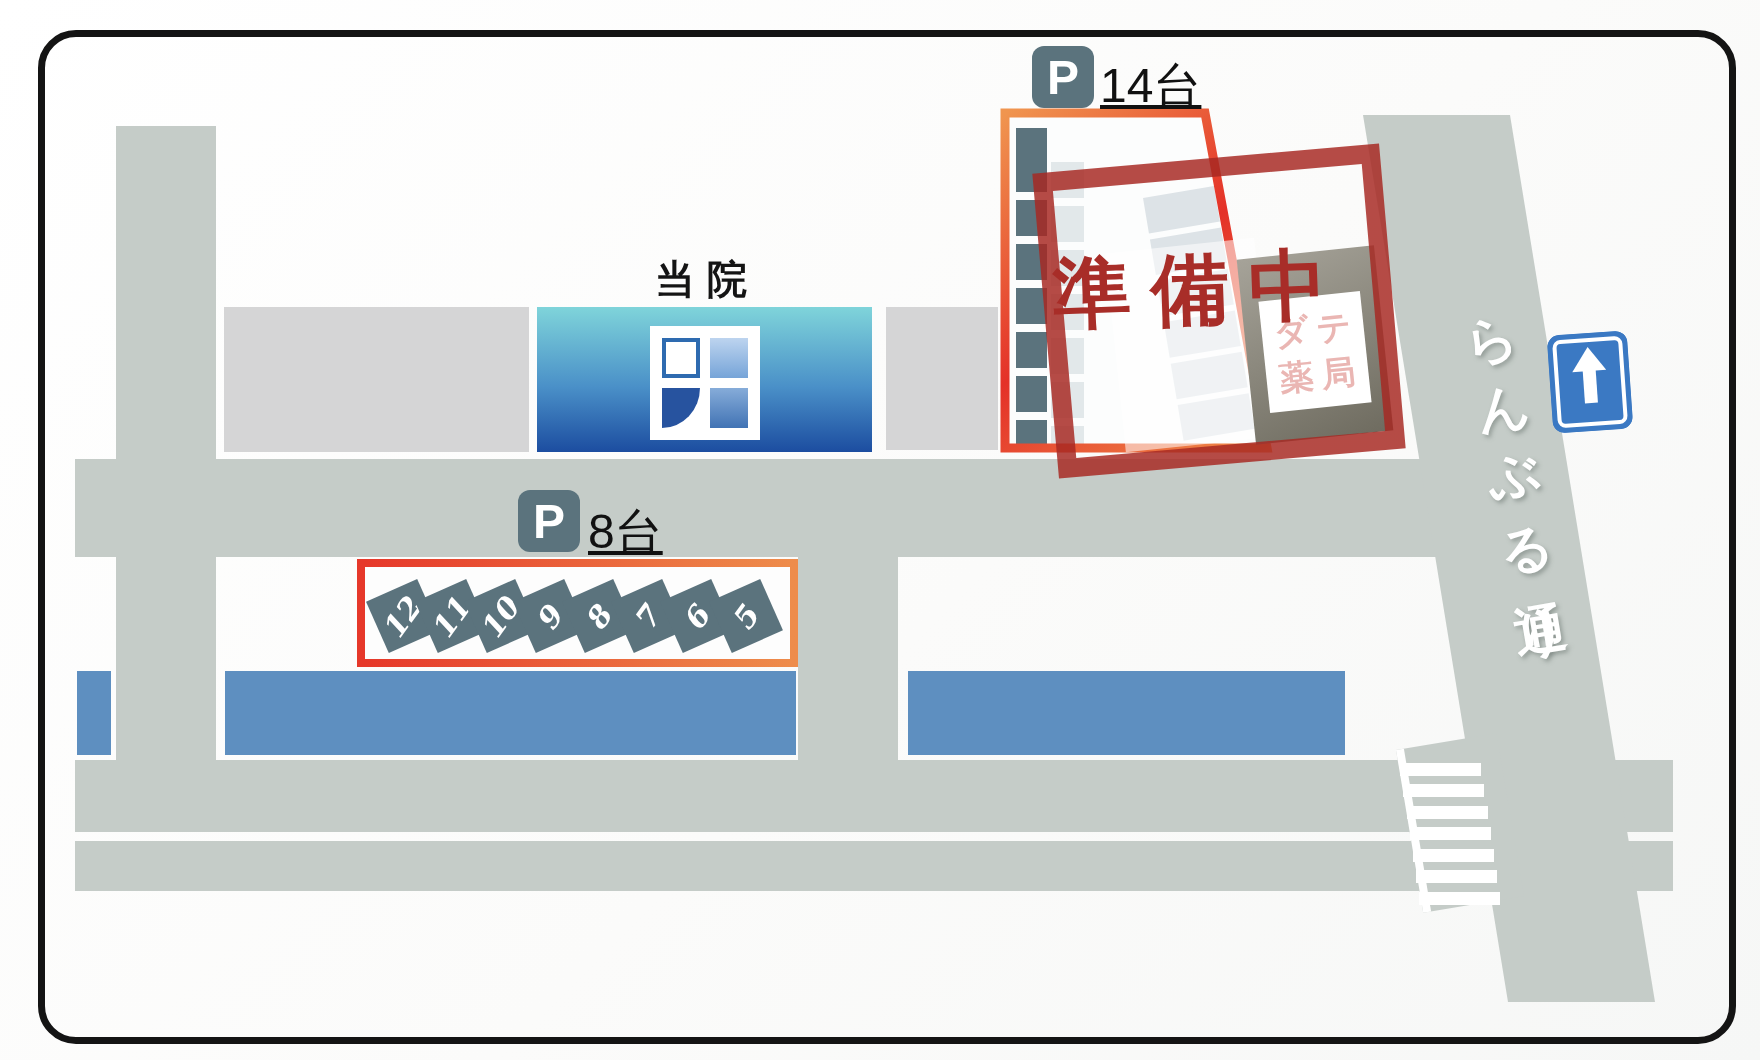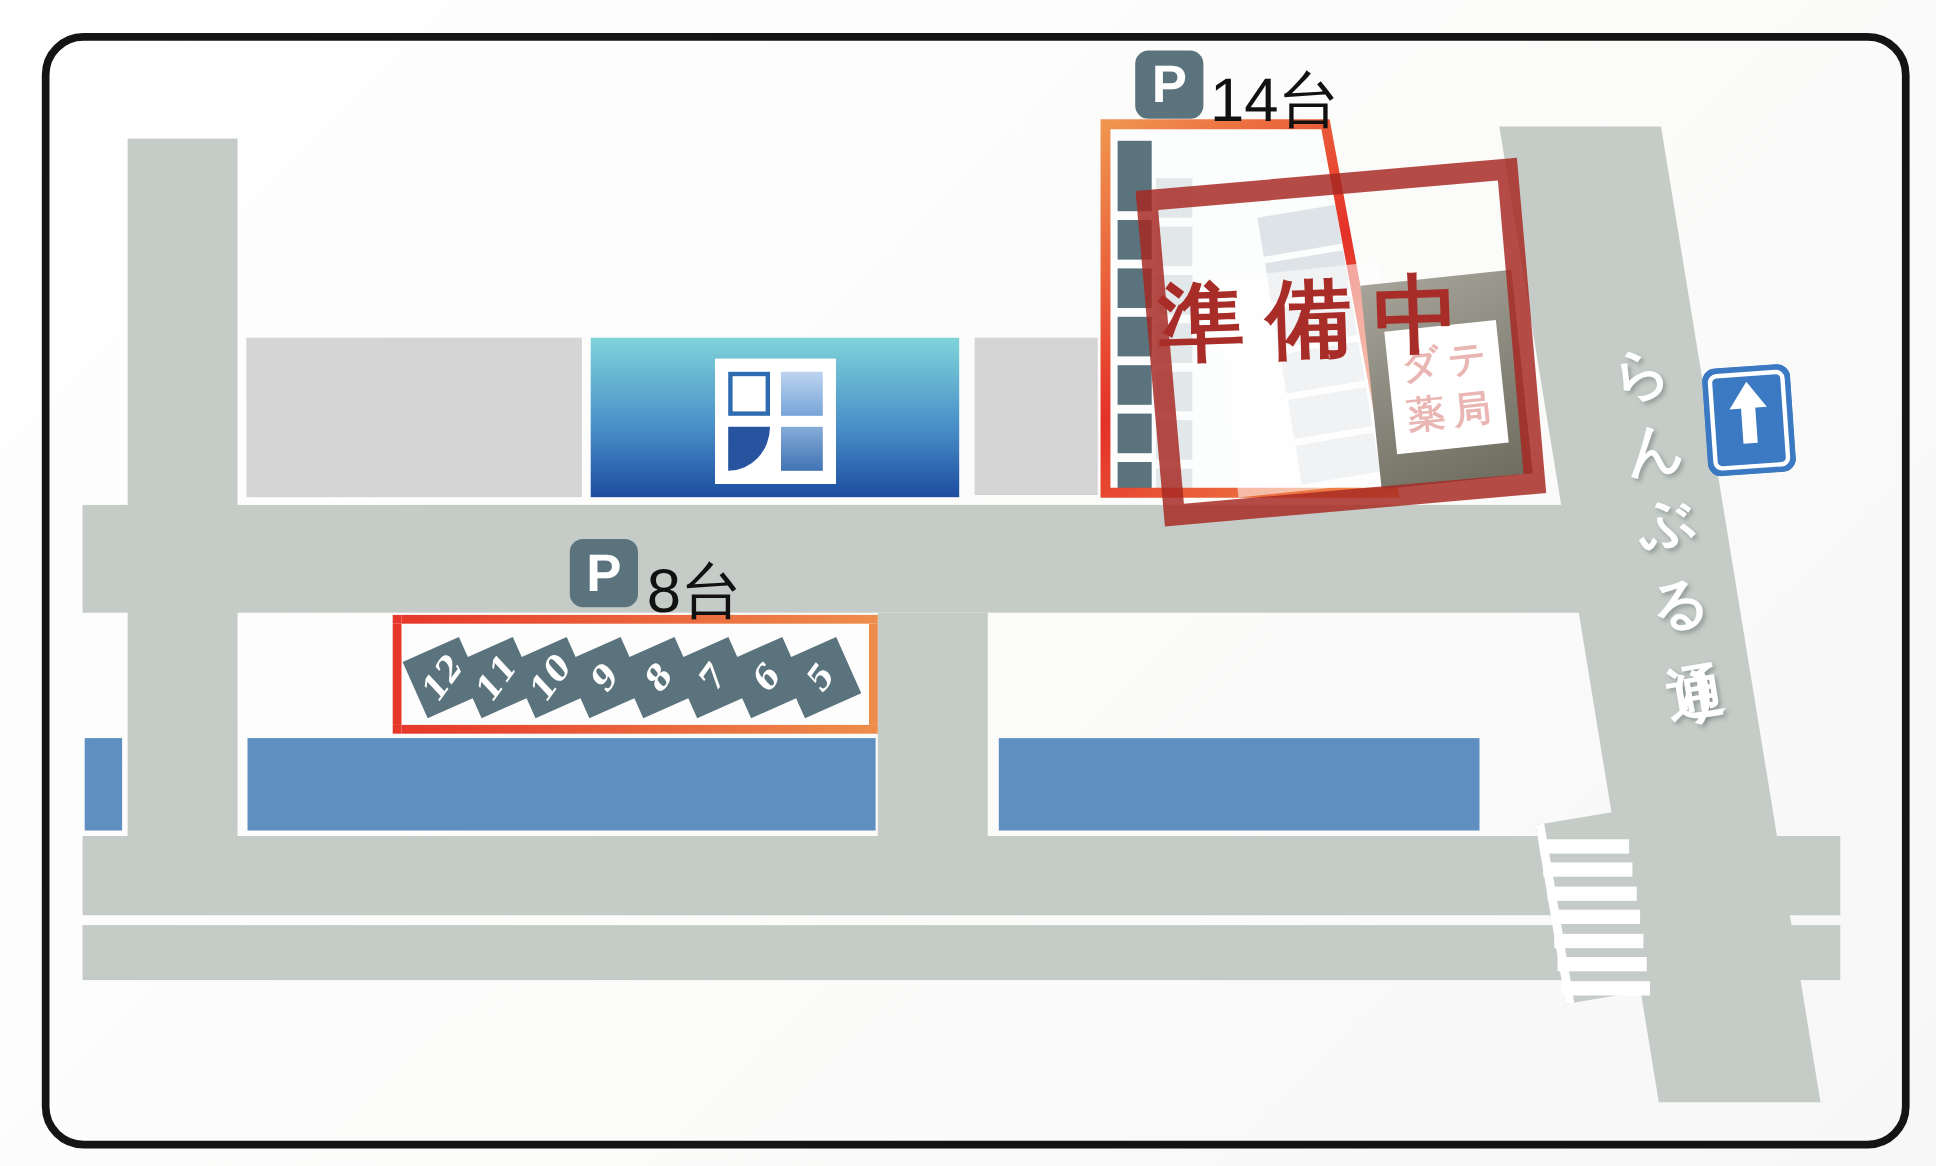--- a/index.html
+++ b/index.html
@@ -74,21 +74,21 @@
                 border:19px solid rgba(167,40,35,0.84);transform:rotate(-5deg);}
   #status-label{left:1030px;top:238px;width:340px;text-align:center;z-index:10;
                 font-family:"Liberation Serif",serif;font-size:78px;font-weight:bold;
                 letter-spacing:20px;color:#a82d28;transform:rotate(-2deg);white-space:nowrap;}
 
   
   .psign{width:62px;height:62px;border-radius:12px;background:#5b737d;color:#fff;z-index:11;
          display:flex;align-items:center;justify-content:center;font-size:48px;font-weight:bold;}
   #p-large{left:1032px;top:46px;}
   #p-small{left:518px;top:490px;}
-  .pcount{z-index:11;font-size:56px;color:#111;white-space:nowrap;}
+  .pcount{z-index:11;font-size:48px;color:#111;white-space:nowrap;text-decoration:underline;}
   #count-large{left:1100px;top:54px;}
   #count-small{left:588px;top:500px;}
 
   
   #lot-small{left:357px;top:559px;width:425px;height:92px;background:#fdfdfd;z-index:5;
              border:8px solid;border-image:linear-gradient(90deg,#e6382a,#ee8c4b) 1;}
   .spot{position:absolute;top:588px;width:56px;height:56px;background:#5b737d;z-index:6;
         transform:rotate(-24deg);display:flex;align-items:center;justify-content:center;}
   .spot span{display:block;transform:rotate(-30deg);font-family:"DejaVu Serif",serif;
         font-style:italic;font-weight:bold;font-size:30px;color:#fff;}
@@ -132,20 +132,21 @@
   <span class="zebra" style="left:1416px;top:870px;"></span>
   <span class="zebra" style="left:1419px;top:892px;"></span>
 
   <div class="abs bldg" id="building-left"></div>
   <div class="abs bldg" id="building-right"></div>
   <div class="abs bluebldg" id="blue-sm"></div>
   <div class="abs bluebldg" id="blue-l"></div>
   <div class="abs bluebldg" id="blue-r"></div>
 
   <div class="abs" id="clinic"></div>
+  <div class="abs" id="clinic-label">当院</div>
   <div class="abs" id="clinic-logo">
     <div class="pane" id="pane-tl"></div>
     <div class="pane" id="pane-tr"></div>
     <div class="pane" id="pane-bl"></div>
     <div class="pane" id="pane-br"></div>
   </div>
 
   <svg class="abs" id="svg-lot-fill">
     <polygon points="1005,113 1205,113 1267,448 1005,448" fill="#fcfdfd"></polygon>
   </svg>

